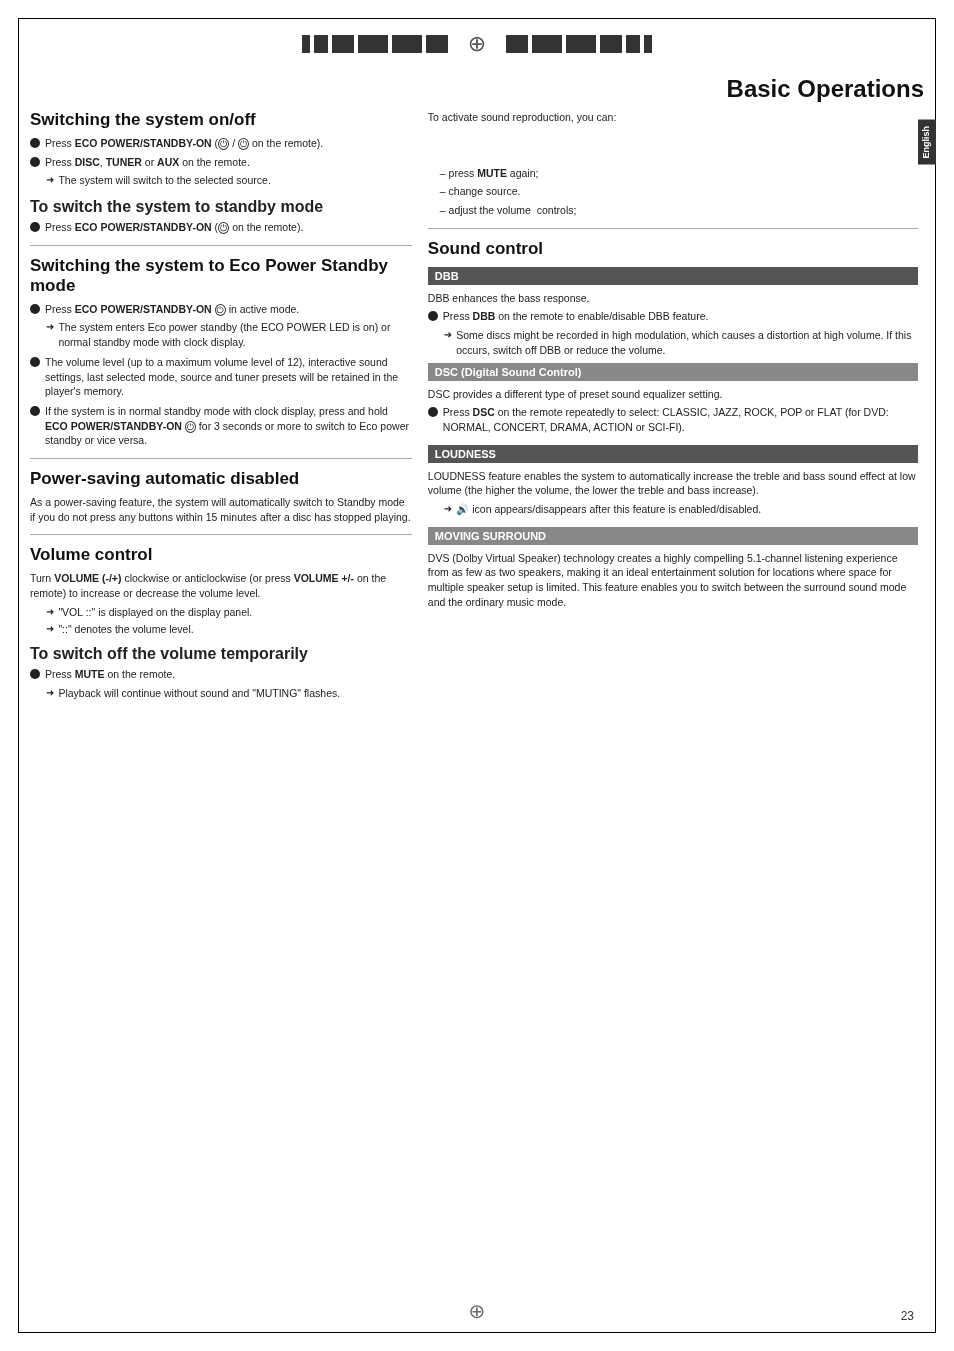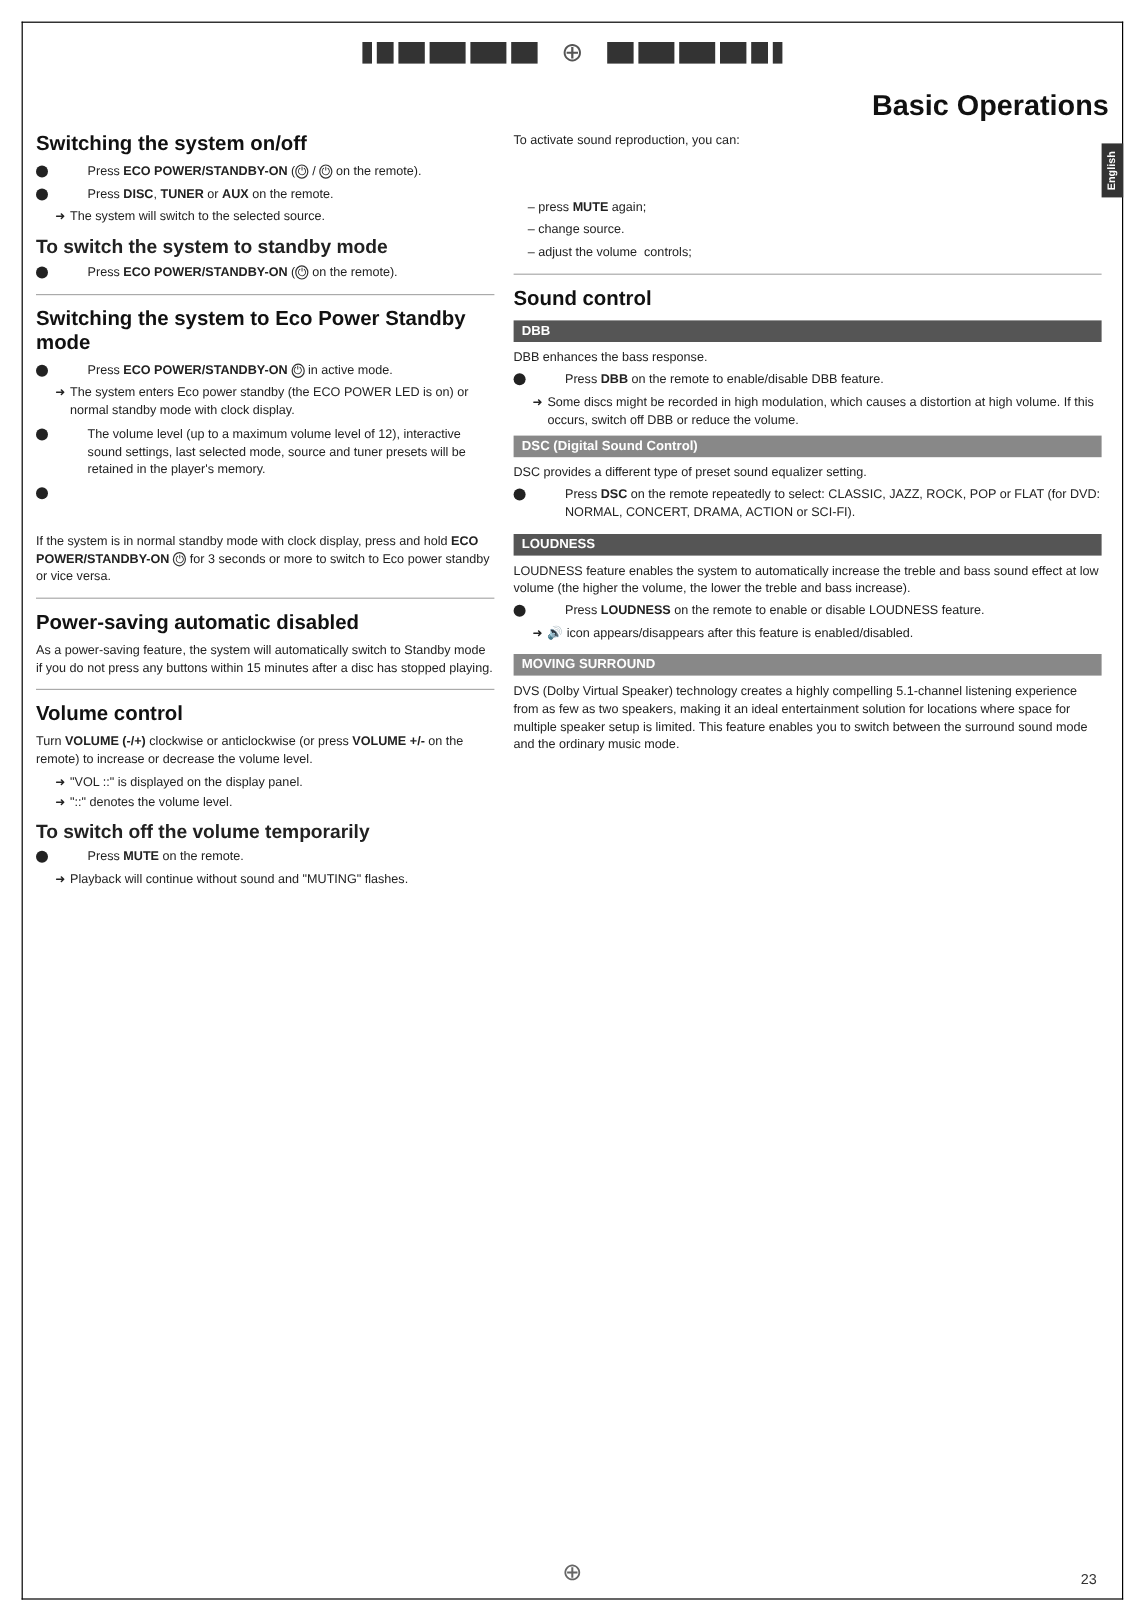--- a/index.html
+++ b/index.html
@@ -118,21 +118,20 @@
     }
     .section-title:first-child {
       margin-top: 0;
     }
 
     
     .bullet-item {
       display: flex;
       align-items: flex-start;
       margin-bottom: 4px;
-      gap: 28px;
     }
     .bullet-dot {
       min-width: 10px;
       height: 10px;
       background: #222;
       border-radius: 50%;
       margin-top: 2px;
       margin-right: 5px;
     }
     .bullet-text {
@@ -292,21 +291,21 @@
       <span class="bullet-text">The system enters Eco power standby (the ECO POWER LED is on) or normal standby mode with clock display.</span>
     </div>
 
     <div class="bullet-item" style="margin-top:5px;">
       <div class="bullet-dot"></div>
       <div class="bullet-text">
         The volume level (up to a maximum volume level of 12), interactive sound settings, last selected mode, source and tuner presets will be retained in the player's memory.
       </div>
     </div>
 
-    <div class="bullet-item" style="margin-top:5px;flex-direction:column;">
+    <div class="bullet-item" style="margin-top:5px;">
       <div class="bullet-dot"></div>
       <div class="bullet-text">
         If the system is in normal standby mode with clock display, press and hold <span class="bold">ECO POWER/STANDBY-ON</span> <span style="font-size:9px;border:1.5px solid #333;border-radius:50%;padding:0 1px;">⏻</span> for 3 seconds or more to switch to Eco power standby or vice versa.
       </div>
     </div>
 
     <hr class="section-divider">
 
     <div class="section-title">Power-saving automatic disabled</div>
     <div class="normal-text">As a power-saving feature, the system will automatically switch to Standby mode if you do not press any buttons within 15 minutes after a disc has stopped playing.</div>
@@ -374,26 +373,20 @@
     <div class="bullet-item">
       <div class="bullet-dot"></div>
       <div class="bullet-text">
         Press <span class="bold">DSC</span> on the remote repeatedly to select: CLASSIC, JAZZ, ROCK, POP or FLAT (for DVD: NORMAL, CONCERT, DRAMA, ACTION or SCI-FI).
       </div>
     </div>
 
     <div class="sound-section-header" style="margin-top:10px;">LOUDNESS</div>
     <div class="normal-text">LOUDNESS feature enables the system to automatically increase the treble and bass sound effect at low volume (the higher the volume, the lower the treble and bass increase).</div>
 
-    <div class="bullet-item">
-      <div class="bullet-dot"></div>
-      <div class="bullet-text">
-        Press <span class="bold">LOUDNESS</span> on the remote to enable or disable LOUDNESS feature.
-      </div>
-    </div>
     <div class="arrow-item">
       <span class="arrow-sym">➜</span>
       <span class="bullet-text">🔊 icon appears/disappears after this feature is enabled/disabled.</span>
     </div>
 
     <div class="sound-section-header light" style="margin-top:10px;">MOVING SURROUND</div>
     <div class="normal-text">DVS (Dolby Virtual Speaker) technology creates a highly compelling 5.1-channel listening experience from as few as two speakers, making it an ideal entertainment solution for locations where space for multiple speaker setup is limited. This feature enables you to switch between the surround sound mode and the ordinary music mode.</div>
 
   </div>
 

